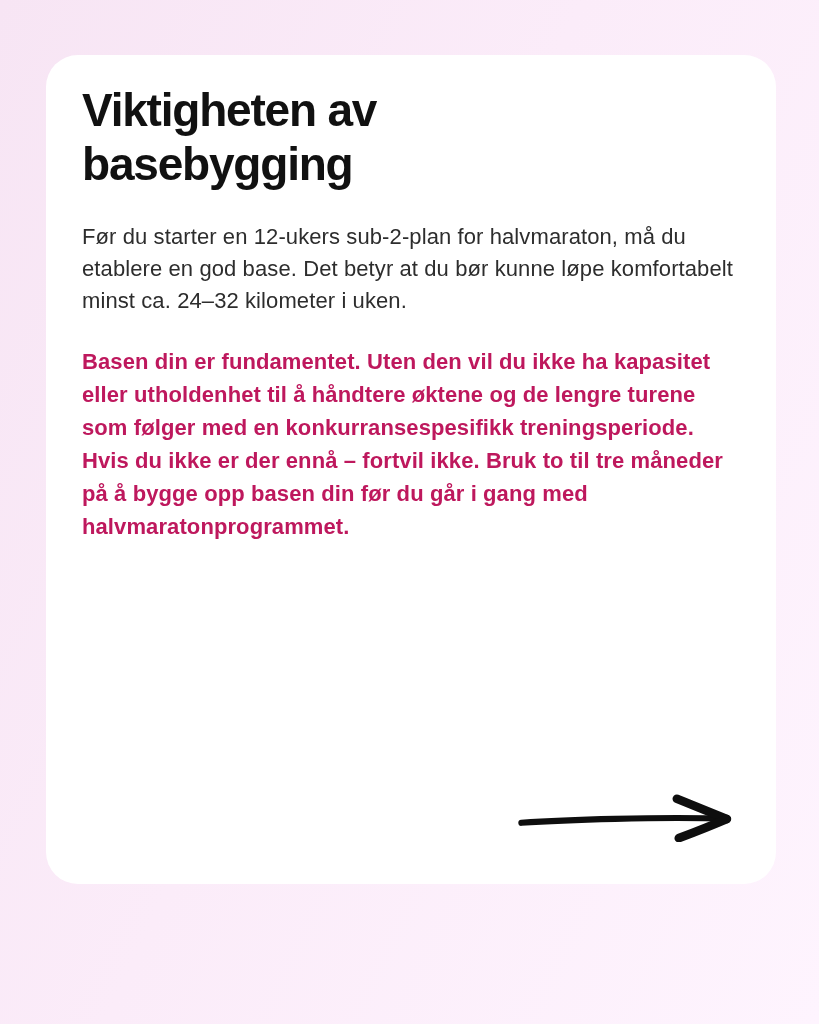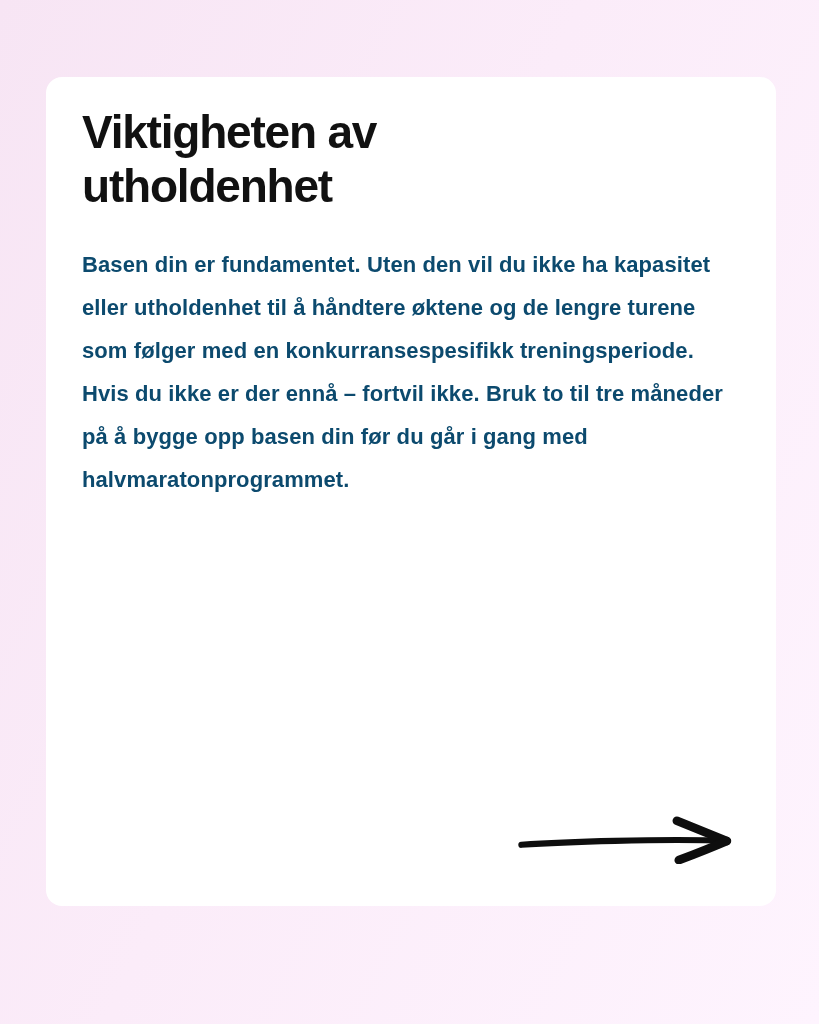--- a/index.html
+++ b/index.html
@@ -14,25 +14,25 @@
   }
   .page {
     position: relative;
     width: 819px;
     height: 1024px;
     background: linear-gradient(115deg, #f7e5f4 0%, #fbecf9 45%, #fef4fe 100%);
   }
   .card {
     position: absolute;
     left: 46px;
-    top: 77px;
+    top: 55px;
     width: 730px;
     height: 829px;
     background: #ffffff;
-    border-radius: 16px;
+    border-radius: 32px;
     box-sizing: border-box;
     padding: 28px 36px 0 36px;
   }
   .title {
     margin: 0 0 30px 0;
     color: #111111;
     font-size: 46px;
     line-height: 54px;
     font-weight: 700;
     letter-spacing: -1.2px;
@@ -42,23 +42,23 @@
   }
   .body {
     margin: 0 0 28px 0;
     color: #2d2d2d;
     font-size: 22px;
     line-height: 32px;
     font-weight: 400;
     letter-spacing: 0.1px;
   }
   .body.bold {
-    color: #0c4a6e;
+    color: #be185d;
     font-weight: 700;
-    line-height: 43px;
+    line-height: 33px;
   }
   .arrow {
     position: absolute;
     right: 38px;
     bottom: 42px;
     width: 224px;
     height: 48px;
   }
   .arrow svg {
     display: block;
@@ -66,23 +66,24 @@
     height: 100%;
   }
 </style>
 </head>
 <body>
 
 <div class="page">
   <section class="card">
     <h1 class="title">
       <span class="title-line">Viktigheten av</span>
-      <span class="title-line">utholdenhet</span>
+      <span class="title-line">basebygging</span>
     </h1>
 
+    <p class="body">Før du starter en 12-ukers sub-2-plan for halvmaraton, må du etablere en god base. Det betyr at du bør kunne løpe komfortabelt minst ca. 24–32 kilometer i uken.</p>
 
     <p class="body bold">Basen din er fundamentet. Uten den vil du ikke ha kapasitet eller utholdenhet til å håndtere øktene og de lengre turene som følger med en konkurransespesifikk treningsperiode. Hvis du ikke er der ennå – fortvil ikke. Bruk to til tre måneder på å bygge opp basen din før du går i gang med halvmaratonprogrammet.</p>
 
 
     <div class="arrow">
       <svg viewBox="0 0 230 50" xmlns="http://www.w3.org/2000/svg">
         <g stroke="#0e0e0e" fill="none" stroke-linecap="round" stroke-linejoin="round">
           <path d="M6 30 C 55 26.5 150 24 207 25.5" stroke-width="6.4"></path>
           <path d="M168 5 Q 198 17 220 26" stroke-width="9"></path>
           <path d="M170 46 Q 199 35 220 26" stroke-width="9"></path>

